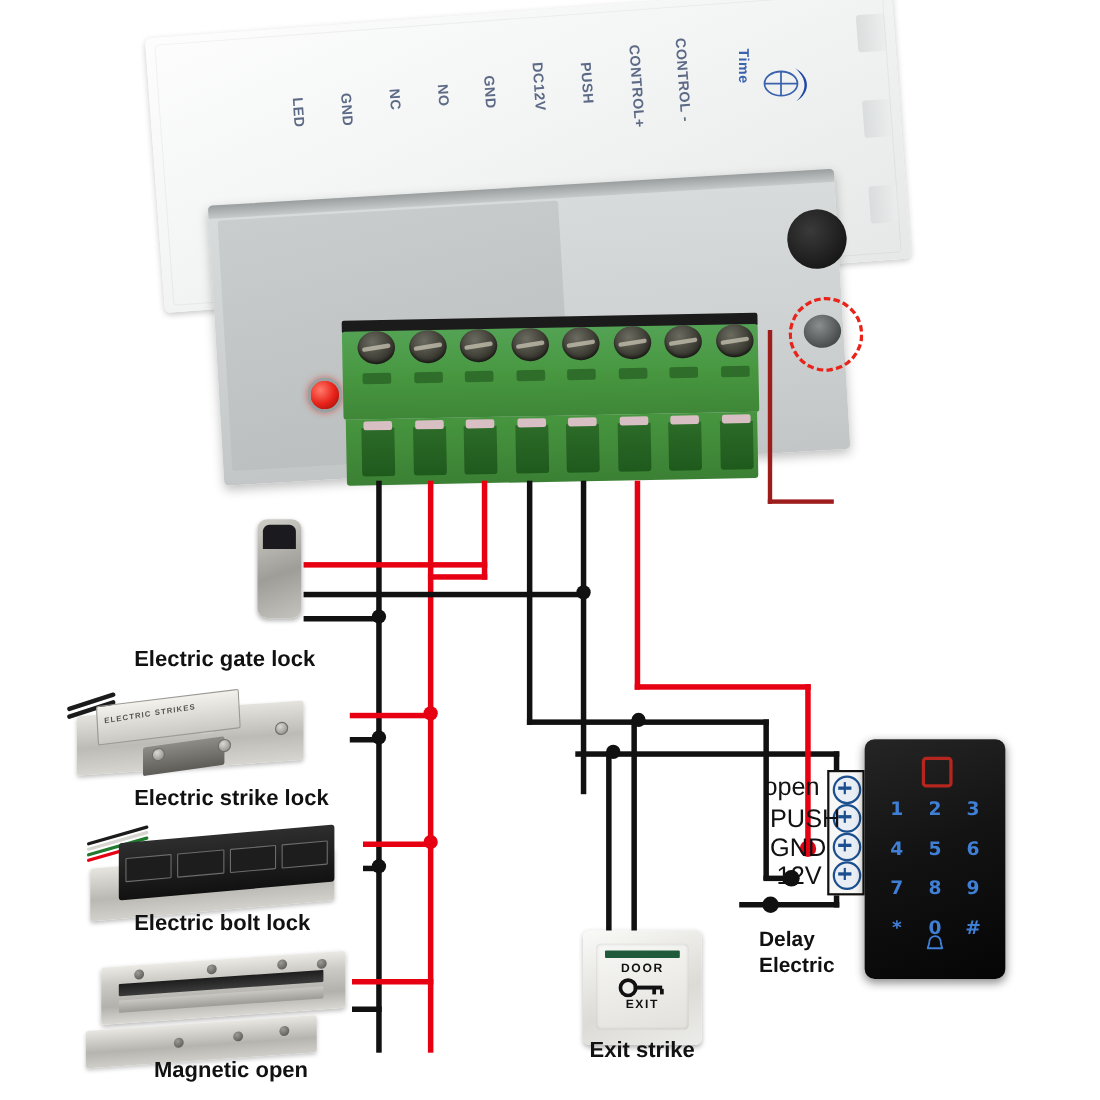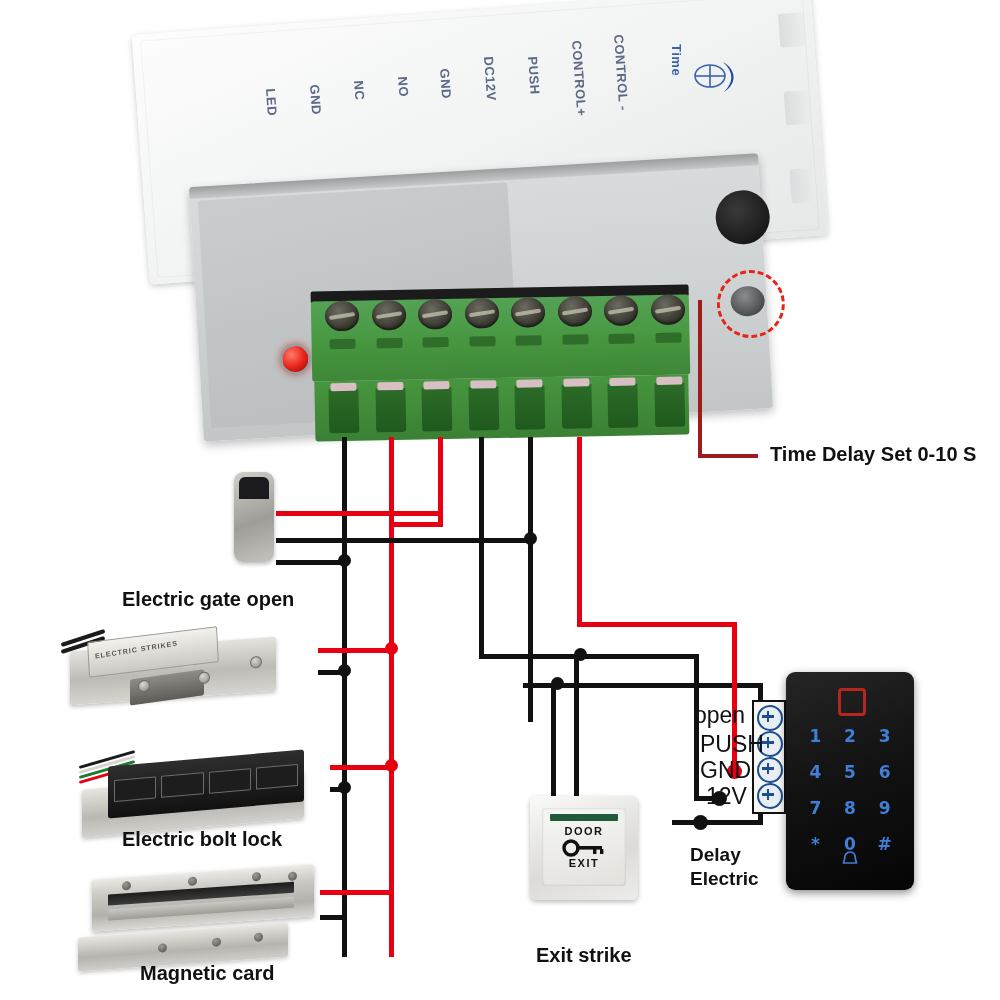--- a/index.html
+++ b/index.html
@@ -126,21 +126,21 @@
       border-radius:3px;box-shadow:0 2px 5px rgba(0,0,0,.28);}
   .mg-coil{position:absolute;left:16px;width:186px;height:11px;
       background:linear-gradient(180deg,#1d1d1d,#3b3b3b);border-radius:1px;}
   .mg-coil.b{background:linear-gradient(180deg,#c9c8c2,#9c9b95);}
   .mg-arm{position:absolute;left:0;top:58px;width:210px;height:34px;transform:skewY(-4deg);
       background:linear-gradient(180deg,#e8e7e2,#b5b4ae 60%,#cfcec8);border-radius:3px;
       box-shadow:0 2px 4px rgba(0,0,0,.22);}
   .mg-hole{position:absolute;width:9px;height:9px;border-radius:50%;
       background:radial-gradient(circle at 38% 32%,#9c9b95,#4d4c47);}
 
-  .exitsw{position:absolute;left:530px;top:796px;width:108px;height:104px;}
+  .exitsw{position:absolute;left:530px;top:846px;width:108px;height:104px;}
   .ex-frame{position:absolute;left:0;top:0;width:108px;height:104px;border-radius:6px;
       background:linear-gradient(160deg,#fafaf8,#dcdbd6 60%,#ececea);
       box-shadow:0 2px 5px rgba(0,0,0,.28);}
   .ex-btn{position:absolute;left:12px;top:12px;width:84px;height:78px;border-radius:4px;
       background:linear-gradient(165deg,#f7f7f5,#e2e1dc);box-shadow:inset 0 0 3px rgba(0,0,0,.18);
       display:flex;flex-direction:column;align-items:center;}
   .ex-strip{width:68px;height:7px;background:#1f5a3a;border-radius:1px;margin-top:6px;}
   .ex-t{font-size:11px;font-weight:bold;letter-spacing:1.5px;color:#111;margin-top:4px;}
   .ex-key{margin-top:2px;}
 
@@ -241,21 +241,20 @@
         <div class="slot" style="left: 297px;"></div>
         <div class="jaw" style="left: 295px;"></div>
         <div class="screw" style="left: 339.5px;"></div>
         <div class="slot" style="left: 343.5px;"></div>
         <div class="jaw" style="left: 341.5px;"></div>
       </div>
   </div>
 
   <div class="callout-v" style="left:698px;top:300px;width:4px;height:158px;"></div>
   <div class="callout-h" style="left:698px;top:454px;width:60px;height:4px;"></div>
-  <div class="lbl" style="left:770px;top:443px;font-size:20px;">Time Delay Set 0-10 S</div>
 
   <div>
 
     <div class="wire" style="left:342px;top:437px;width:5px;height:520px;"></div>
     <div class="wire wr" style="left:389px;top:437px;width:5px;height:520px;"></div>
     <div class="wire wr" style="left:438px;top:437px;width:5px;height:90px;"></div>
     <div class="wire" style="left:479px;top:437px;width:5px;height:222px;"></div>
     <div class="wire" style="left:528px;top:437px;width:5px;height:285px;"></div>
     <div class="wire wr" style="left:577px;top:437px;width:5px;height:190px;"></div>
 
@@ -297,37 +296,38 @@
     <div class="wire" style="left:574px;top:654px;width:5px;height:200px;"></div>
 
     <div class="dot dotr" style="left:727px;top:764px;width:15px;height:15px;"></div>
     <div class="dot" style="left:712px;top:791px;width:15px;height:15px;"></div>
     <div class="dot" style="left:693px;top:815px;width:15px;height:15px;"></div>
   </div>
 
   <div class="gate-lock">
     <div class="gl-keeper"></div>
   </div>
-  <div class="lbl" style="left:122px;top:588px;font-size:20px;">Electric gate open</div>
+  <div class="lbl" style="left:122px;top:588px;font-size:20px;">Electric gate lock</div>
 
   <div class="strike">
     <div class="st-wire" style="background:#1b1b1b;top:6px;"></div>
     <div class="st-wire" style="background:#1b1b1b;top:13px;"></div>
     <div class="st-plate">
       <div class="st-gap"></div>
       <div class="st-tab" style="left:78px;"></div>
       <div class="st-tab" style="left:112px;"></div>
       <div class="st-screw" style="left:68px;top:34px;"></div>
       <div class="st-screw" style="left:128px;top:30px;"></div>
       <div class="st-screw" style="left:180px;top:18px;"></div>
     </div>
     <div class="st-box">
       <div class="txt">ELECTRIC STRIKES</div>
     </div>
   </div>
+  <div class="lbl" style="left:122px;top:715px;font-size:20px;">Electric strike lock</div>
 
   <div class="bolt">
     <div class="bl-wires">
       <div class="bl-w" style="background:#1b1b1b;top:2px;"></div>
       <div class="bl-w" style="background:#d6d5cf;top:7px;"></div>
       <div class="bl-w" style="background:#1f7a2e;top:12px;"></div>
       <div class="bl-w" style="background:#e60012;top:17px;"></div>
     </div>
     <div class="bl-plate"></div>
     <div class="bl-box">
@@ -349,21 +349,21 @@
       <div class="mg-hole" style="left:96px;top:4px;"></div>
       <div class="mg-hole" style="left:160px;top:4px;"></div>
       <div class="mg-hole" style="left:196px;top:6px;"></div>
     </div>
     <div class="mg-arm">
       <div class="mg-hole" style="left:80px;top:12px;"></div>
       <div class="mg-hole" style="left:134px;top:10px;"></div>
       <div class="mg-hole" style="left:176px;top:8px;"></div>
     </div>
   </div>
-  <div class="lbl" style="left:140px;top:962px;font-size:20px;">Magnetic card</div>
+  <div class="lbl" style="left:140px;top:962px;font-size:20px;">Magnetic open</div>
 
   <div class="exitsw">
     <div class="ex-frame">
       <div class="ex-btn">
         <div class="ex-strip"></div>
         <div class="ex-t">DOOR</div>
         <svg class="ex-key" width="44" height="18" viewBox="0 0 44 18">
           <circle cx="9" cy="9" r="7" fill="none" stroke="#111" stroke-width="3.4"></circle>
           <rect x="14" y="7" width="26" height="3.6" fill="#111"></rect>
           <rect x="31" y="10" width="3.4" height="5" fill="#111"></rect>

